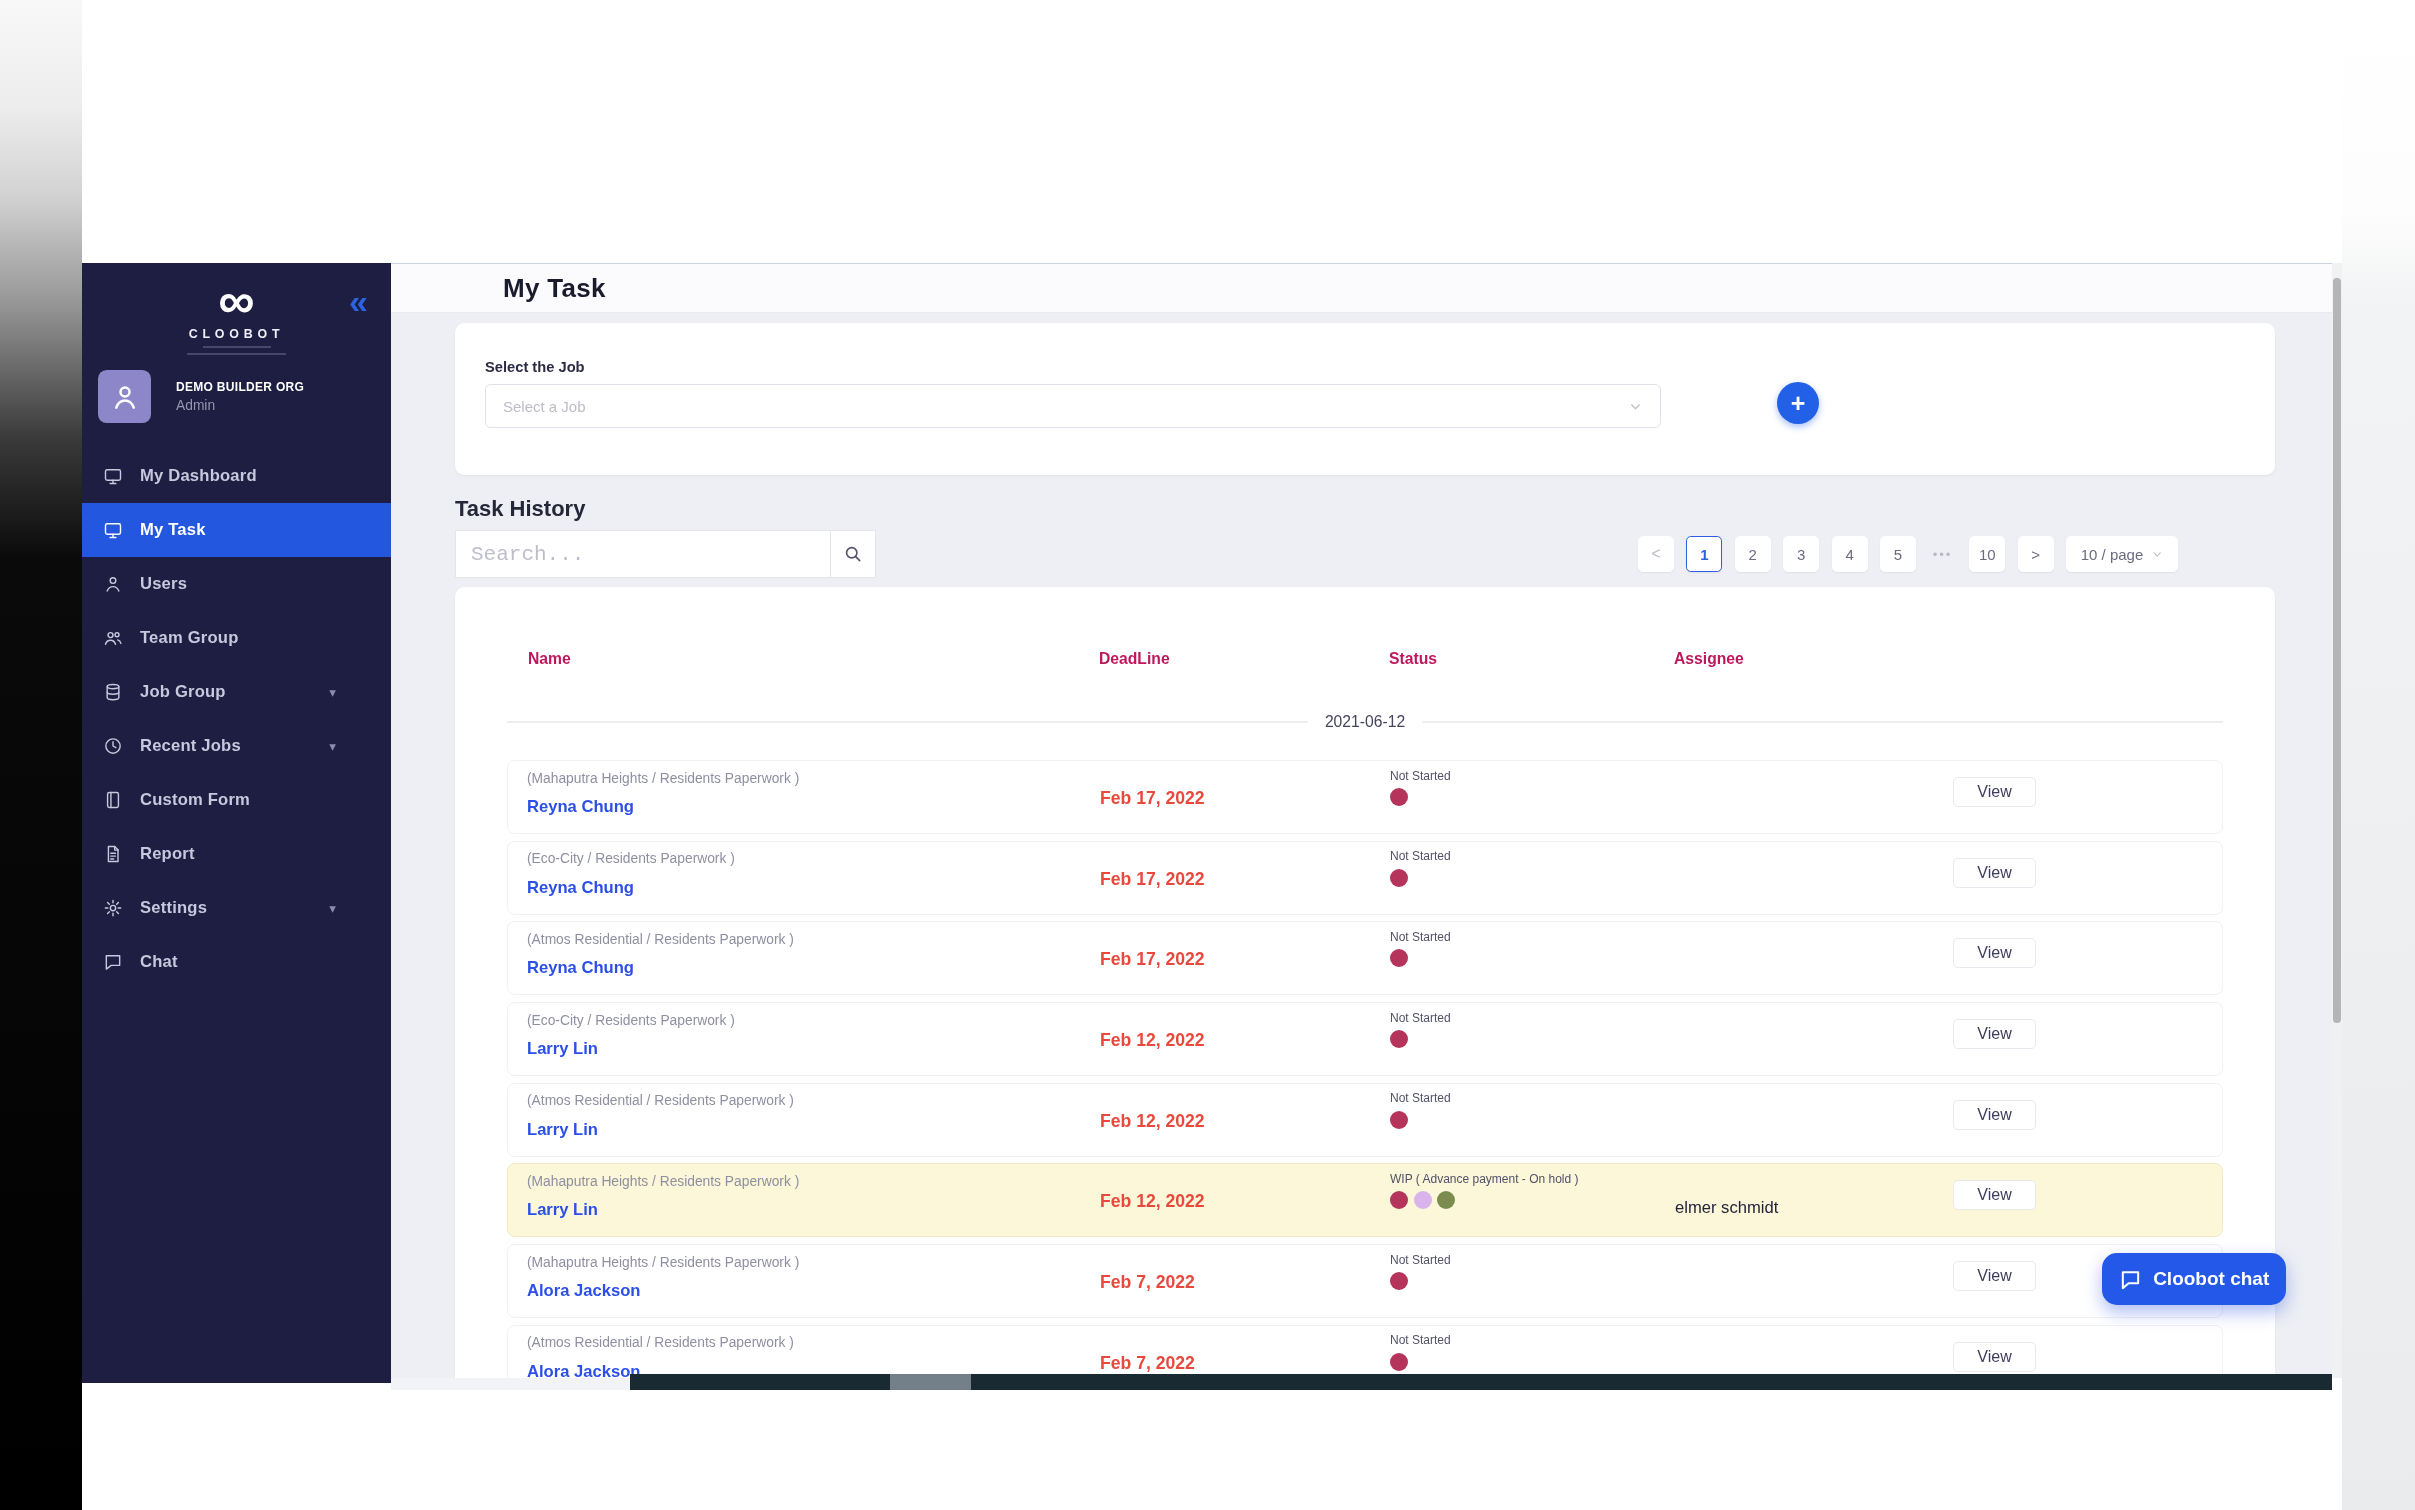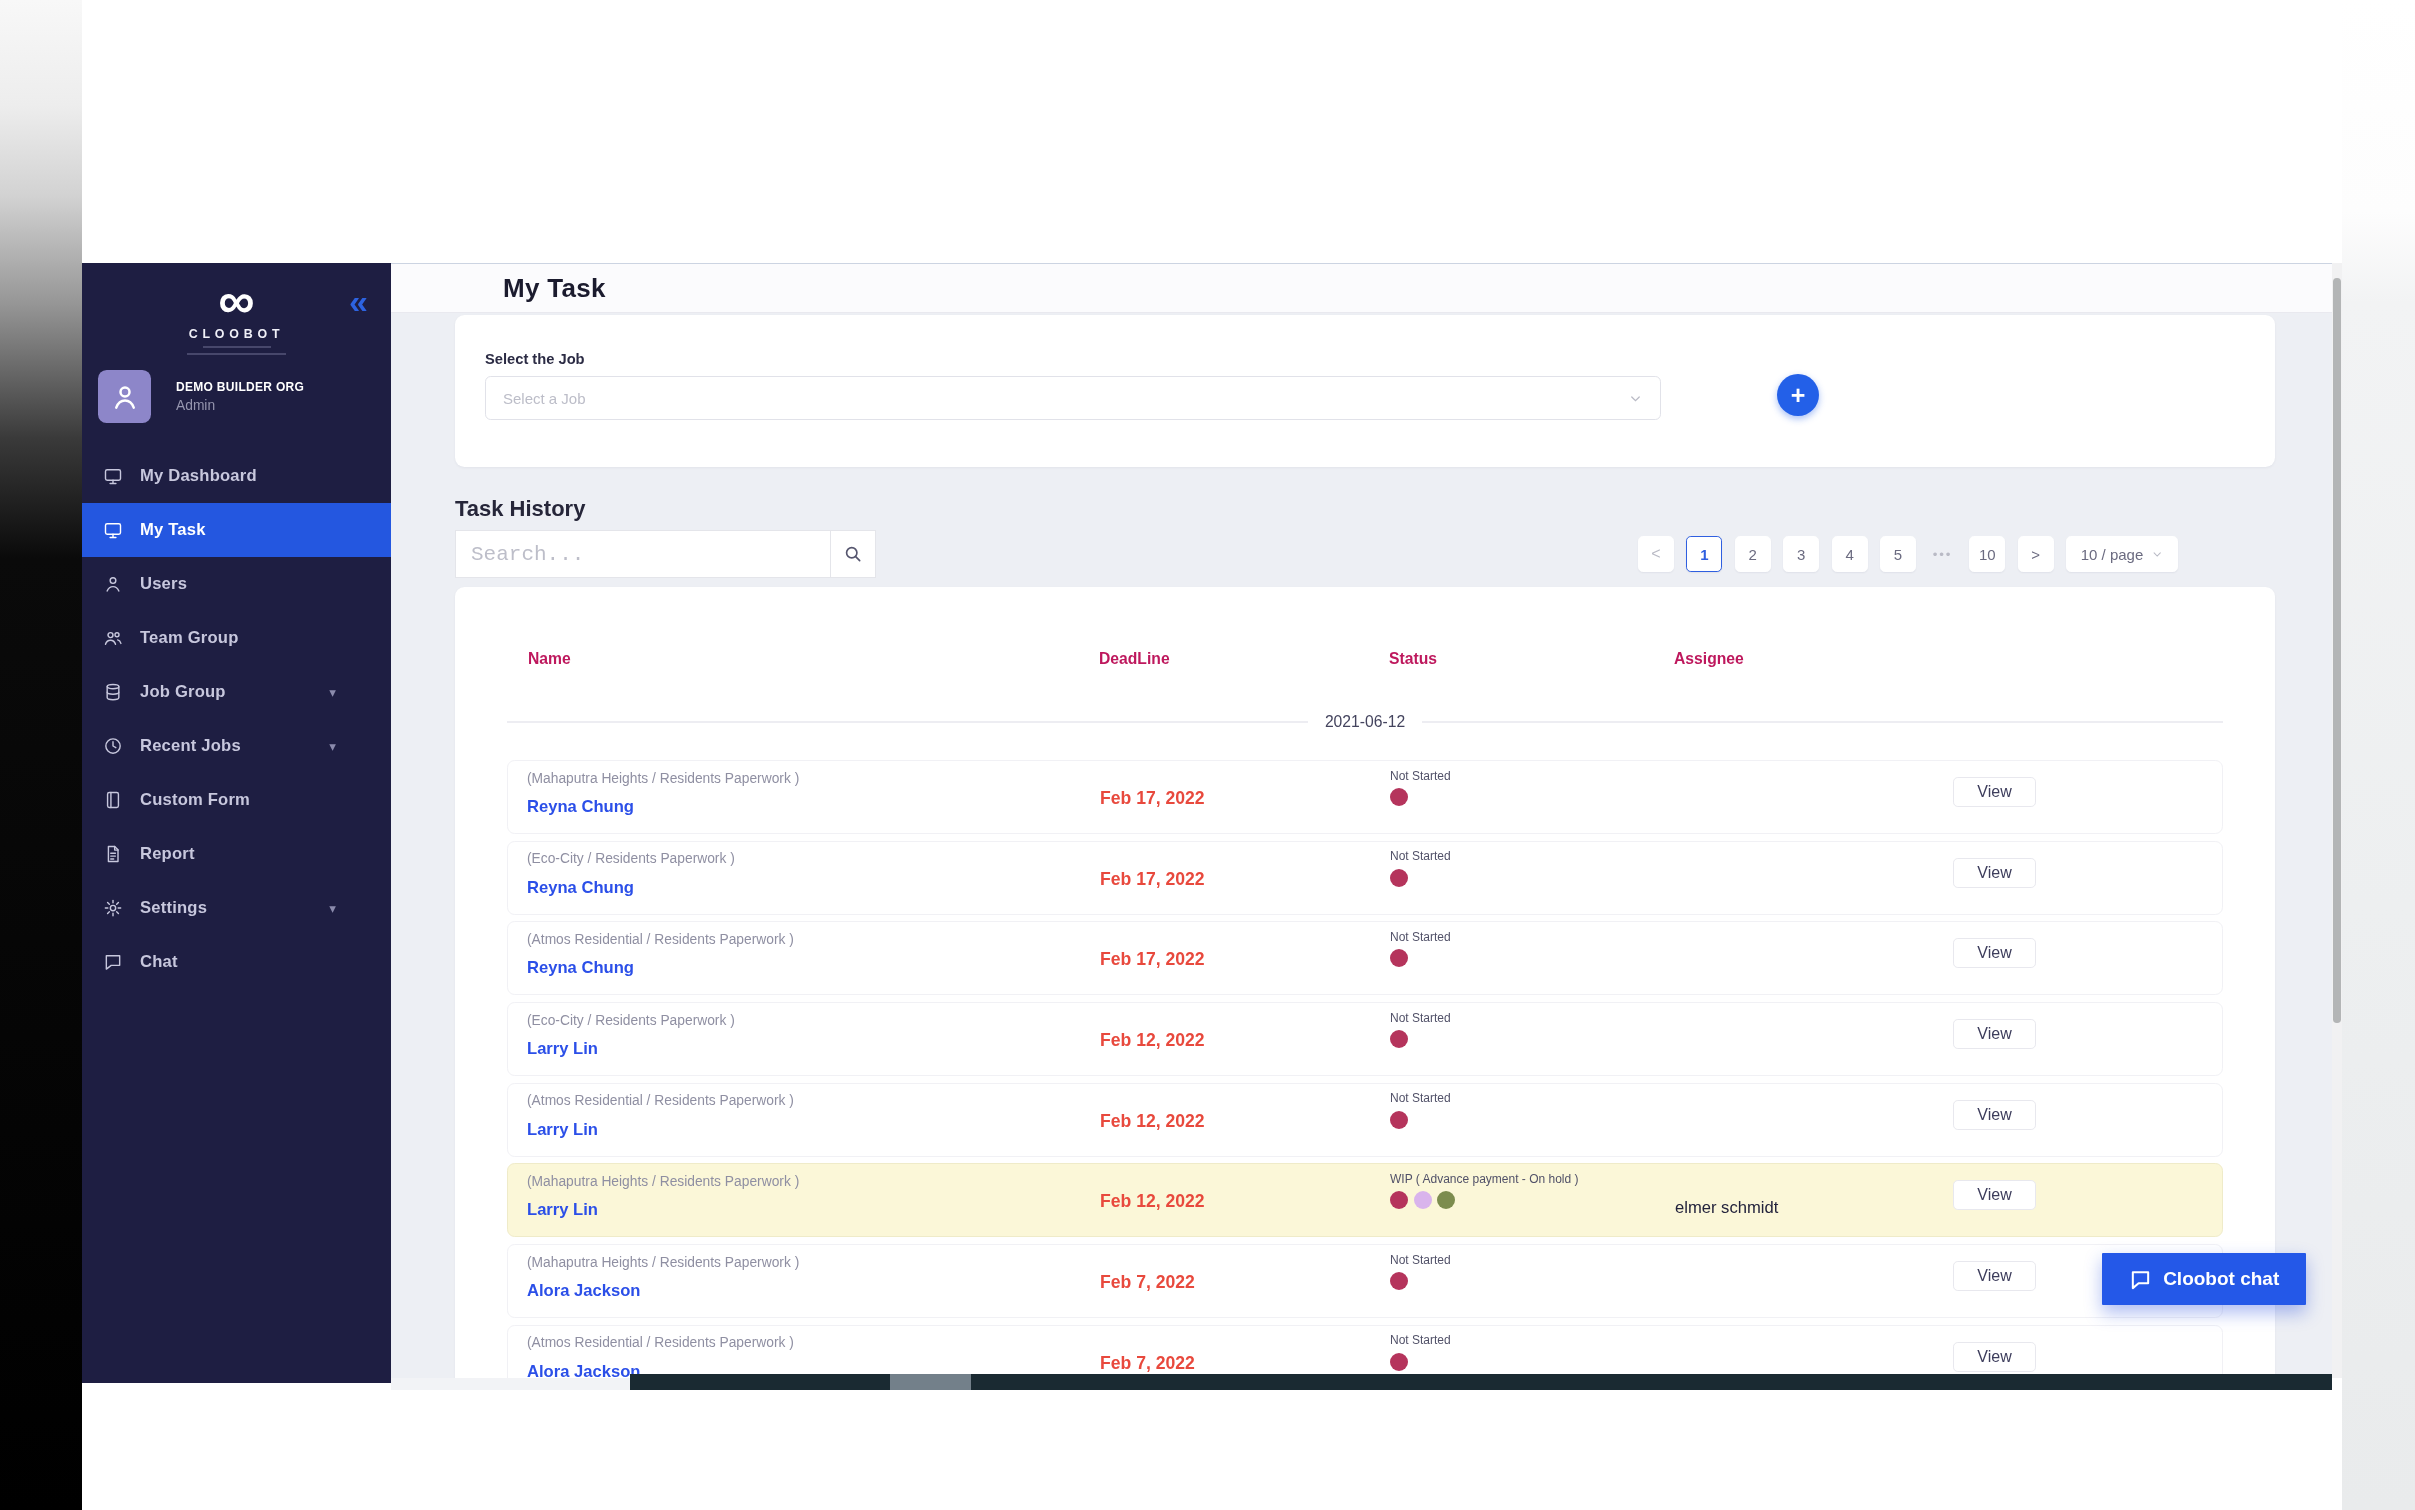--- a/index.html
+++ b/index.html
@@ -40,21 +40,21 @@
   .sb-caret{margin-left:auto;font-size:13.3px;color:#8b8bac;display:none;}
   .sb-item.expandable .sb-caret{display:block;}
 
   
   .main{left:309px;top:0;width:1941px;height:1115px;background:#edeff4;overflow:hidden;}
   .page-header{position:absolute;left:0;top:0;width:1941px;height:50px;background:#fbfbfd;
     border-bottom:1px solid #e9e9ef;border-top:1px solid #ccd4e2;display:flex;align-items:center;padding-left:112px;box-sizing:border-box;}
   .page-title{font-size:26px;font-weight:700;color:#1b1b2e;letter-spacing:0.3px;}
 
   .card{background:#ffffff;border-radius:9.5px;box-shadow:0 1px 2.9px rgba(20,20,60,.05);}
-  .job-card{position:absolute;left:64px;top:52px;width:1820px;height:152px;}
+  .job-card{position:absolute;left:64px;top:60px;width:1820px;height:152px;}
   .job-label{position:absolute;left:30px;top:36px;font-size:14.7px;font-weight:700;color:#2b2b44;}
   .job-select{position:absolute;left:30px;top:61px;width:1176px;height:44px;border:1px solid #e1e2e9;
     border-radius:5.7px;background:#fff;display:flex;align-items:center;padding:0 17px;box-sizing:border-box;cursor:pointer;}
   .job-placeholder{font-size:15px;color:#bcbdc8;flex:1;}
   .job-select svg{width:15px;height:15px;fill:none;stroke:#b9bac5;stroke-width:2;stroke-linecap:round;}
   .add-job{position:absolute;left:1322px;top:59px;width:42px;height:42px;border-radius:50%;background:#2360e8;
     color:#fff;font-size:25px;font-weight:700;display:flex;align-items:center;justify-content:center;
     box-shadow:0 2.9px 7.6px rgba(35,96,232,.4);cursor:pointer;}
 
   .th-title{position:absolute;left:64px;top:233px;font-size:22px;font-weight:600;color:#262639;}
@@ -91,21 +91,21 @@
   .st-dot{width:18px;height:18px;border-radius:50%;}
   .cell-assignee{position:absolute;left:1167px;top:34px;font-size:16.6px;color:#23233c;}
   .view-btn{position:absolute;left:1445px;top:16px;width:83px;height:30px;background:#fff;border:1px solid #e8e8ee;
     border-radius:4.8px;font-size:16px;color:#3d3d5c;font-family:"Liberation Sans",sans-serif;cursor:pointer;}
 
   
   .gap-strip{left:391px;top:1378px;width:239px;height:12.4px;background:#f2f3f6;}
   .bottom-bar{left:630px;top:1374px;width:1702px;height:16px;background:#1a2a32;}
   .bottom-thumb{position:absolute;left:260px;top:0;width:81px;height:16px;background:#73808a;}
 
-  .chat-fab{left:2102px;top:1253px;width:204px;height:52px;background:#2458e8;border-radius:1px;
+  .chat-fab{left:2102px;top:1253px;width:184px;height:52px;background:#2458e8;border-radius:15px;
     display:flex;align-items:center;justify-content:center;gap:11.4px;color:#fff;font-size:19px;font-weight:700;
     box-shadow:0 7.6px 17px rgba(30,70,220,.35);cursor:pointer;}
   .chat-fab svg{width:23px;height:23px;fill:none;stroke:#ffffff;stroke-width:2.1;stroke-linejoin:round;}
 </style>
 </head>
 <body>
 
 <div class="canvas">
 
   <div class="abs left-band"></div>

